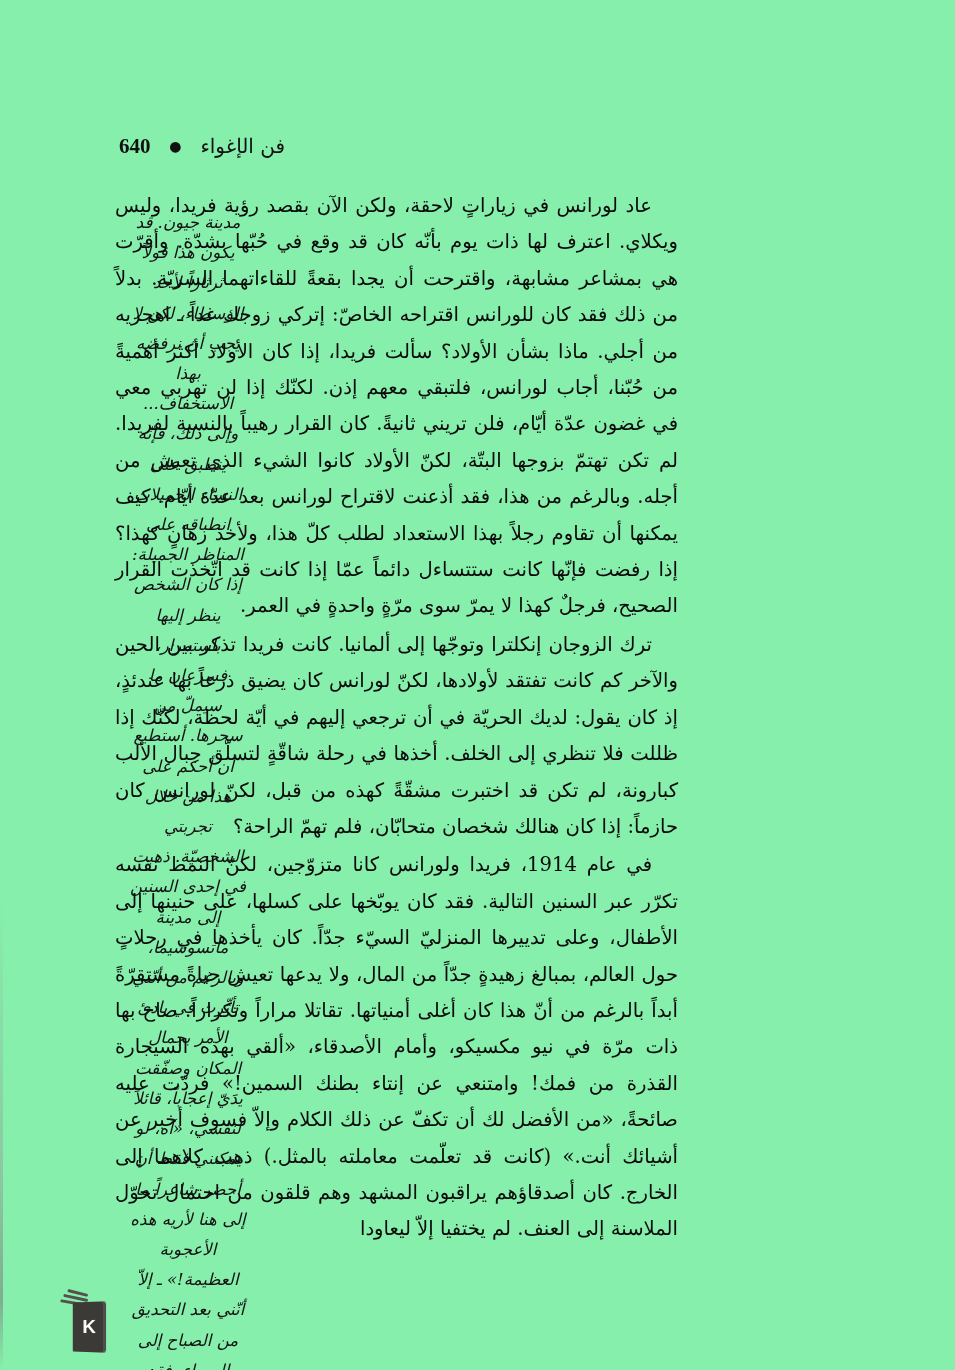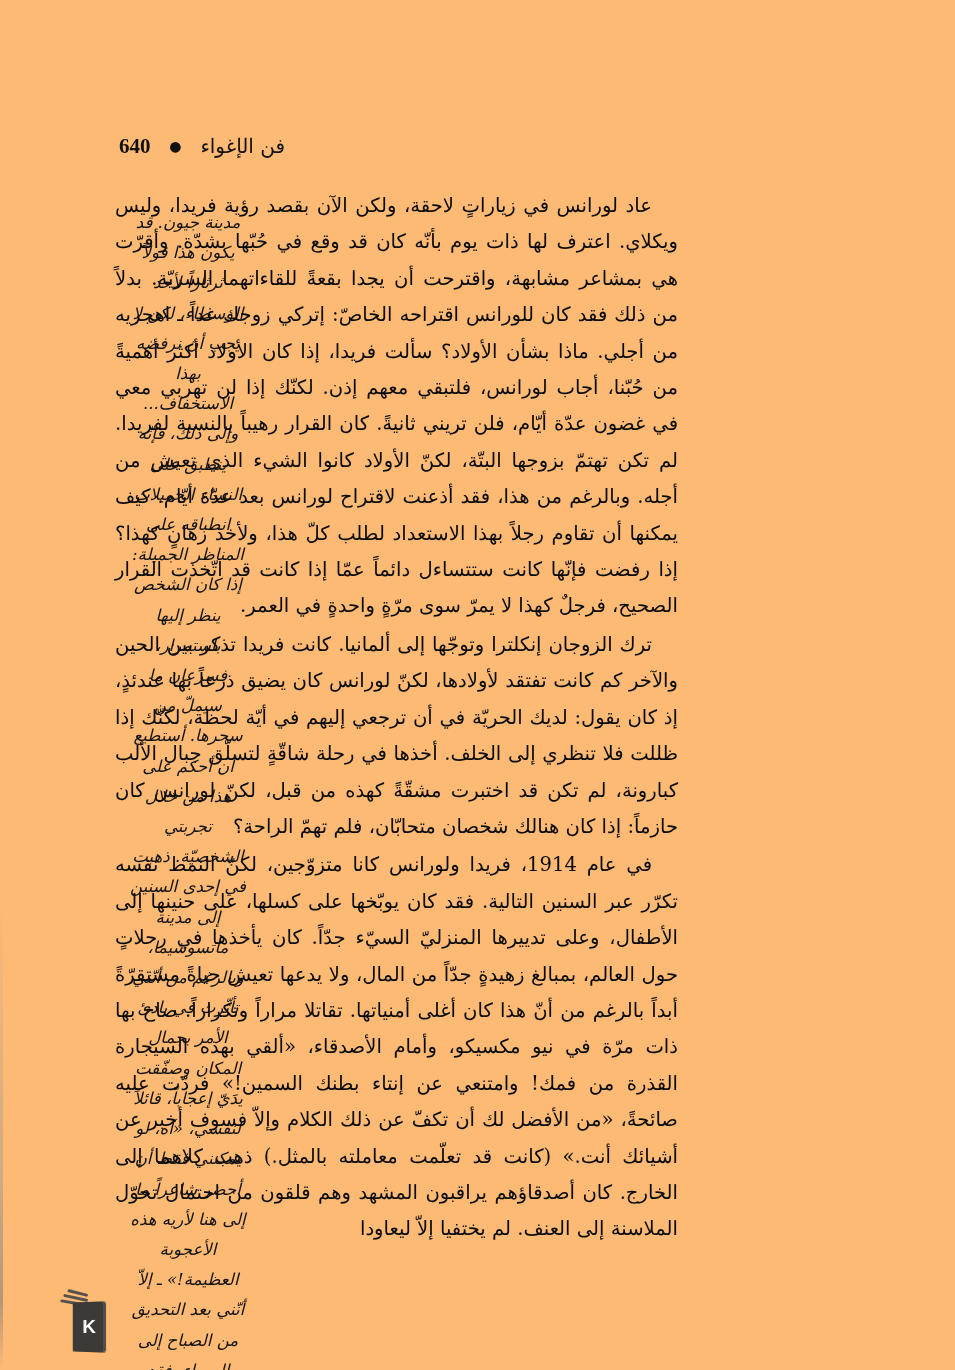--- a/index.html
+++ b/index.html
@@ -8,21 +8,21 @@
     padding: 0;
     background: #ffffff;
   }
   body {
     font-family: "DejaVu Sans", sans-serif;
   }
   .page {
     position: relative;
     width: 955px;
     height: 1370px;
-    background: #fdba74;
+    background: #86efac;
     overflow: hidden;
     box-sizing: border-box;
   }
   
   .scan-edge {
     position: absolute;
     left: 0;
     top: 0;
     width: 3px;
     height: 1370px;

